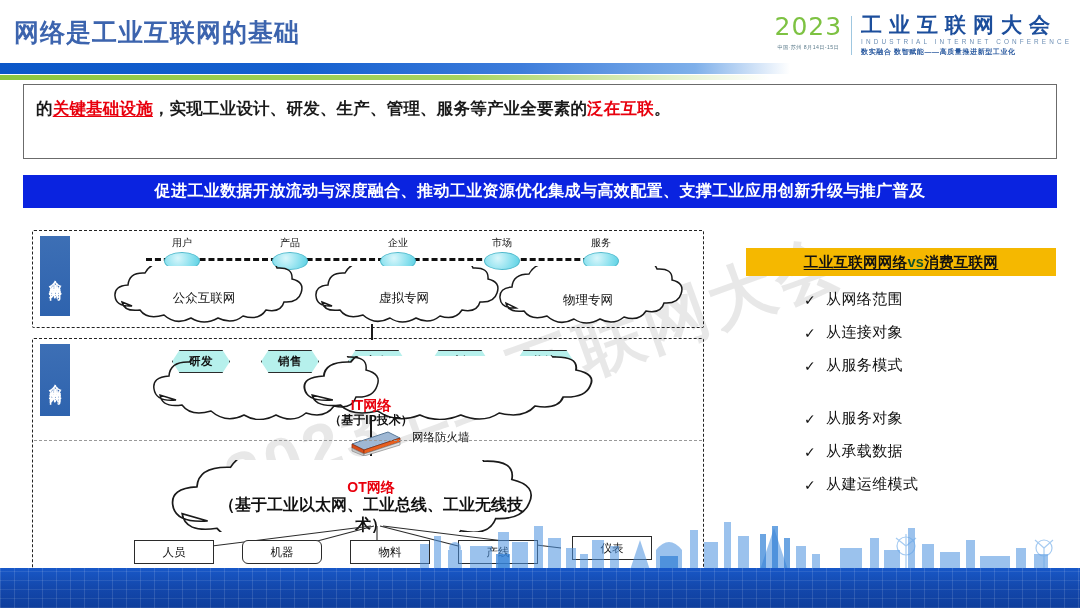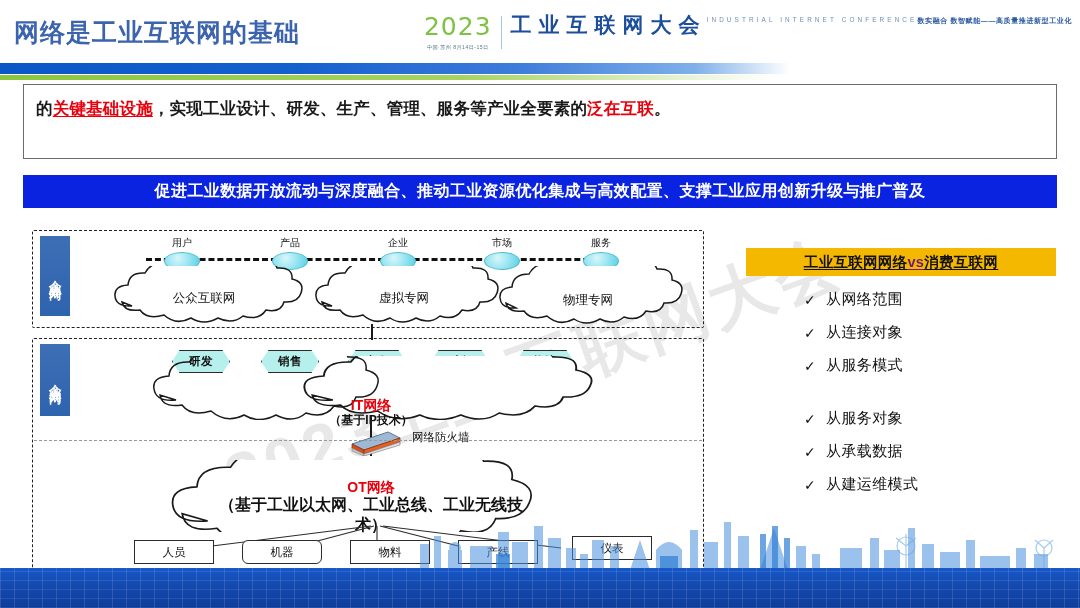--- a/index.html
+++ b/index.html
@@ -28,21 +28,21 @@
 
   
   .logo{position:absolute;right:8px;top:14px;display:flex;align-items:flex-start;}
   .logo-year{
     font-size:25px;font-weight:400;color:#7DC242;letter-spacing:1px;
     line-height:1;font-family:"DejaVu Sans",sans-serif;
   }
   .logo-left{display:flex;flex-direction:column;align-items:center;padding-right:9px;}
   .logo-date{font-size:5.2px;color:#5a7a8a;margin-top:5px;letter-spacing:.4px;white-space:nowrap;}
   .logo-sep{width:1px;background:#9fc7e0;align-self:stretch;margin:2px 9px 2px 0;}
-  .logo-right{display:flex;flex-direction:row;}
+  .logo-right{display:flex;flex-direction:column;}
   .logo-cn{
     font-size:21px;font-weight:700;color:#1C4E9C;letter-spacing:7px;
     line-height:1.05;white-space:nowrap;
   }
   .logo-en{
     font-size:6.4px;color:#6d8fb5;letter-spacing:3.1px;white-space:nowrap;margin-top:2px;
   }
   .logo-tag{font-size:7px;color:#2a5aa0;letter-spacing:.6px;white-space:nowrap;margin-top:2px;font-weight:600;}
 
   
@@ -143,21 +143,21 @@
   
   .rpanel{position:absolute;left:746px;top:248px;width:310px;}
   .cardhead{
     height:28px;background:#F5B800;
     display:flex;align-items:center;justify-content:center;
   }
   .cardhead span{
     font-size:14.5px;font-weight:700;color:#111;letter-spacing:.3px;
     text-decoration:underline;text-underline-offset:2px;white-space:nowrap;
   }
-  .cardhead .vs{color:#701a75;}
+  .cardhead .vs{color:#14532d;}
   .bullets{padding:14px 0 0 58px;}
   .bullet{display:flex;align-items:center;margin-bottom:14px;}
   .bullet .chk{font-size:14px;color:#111;width:22px;display:inline-block;}
   .bullet .btxt{font-size:15px;color:#111;letter-spacing:.4px;}
   .gap{height:6px;}
 
   
   .footer{
     position:absolute;left:0;bottom:0;width:1080px;height:40px;
     background:linear-gradient(180deg,#1858C8 0%,#1449AE 45%,#0E3E9C 100%);

